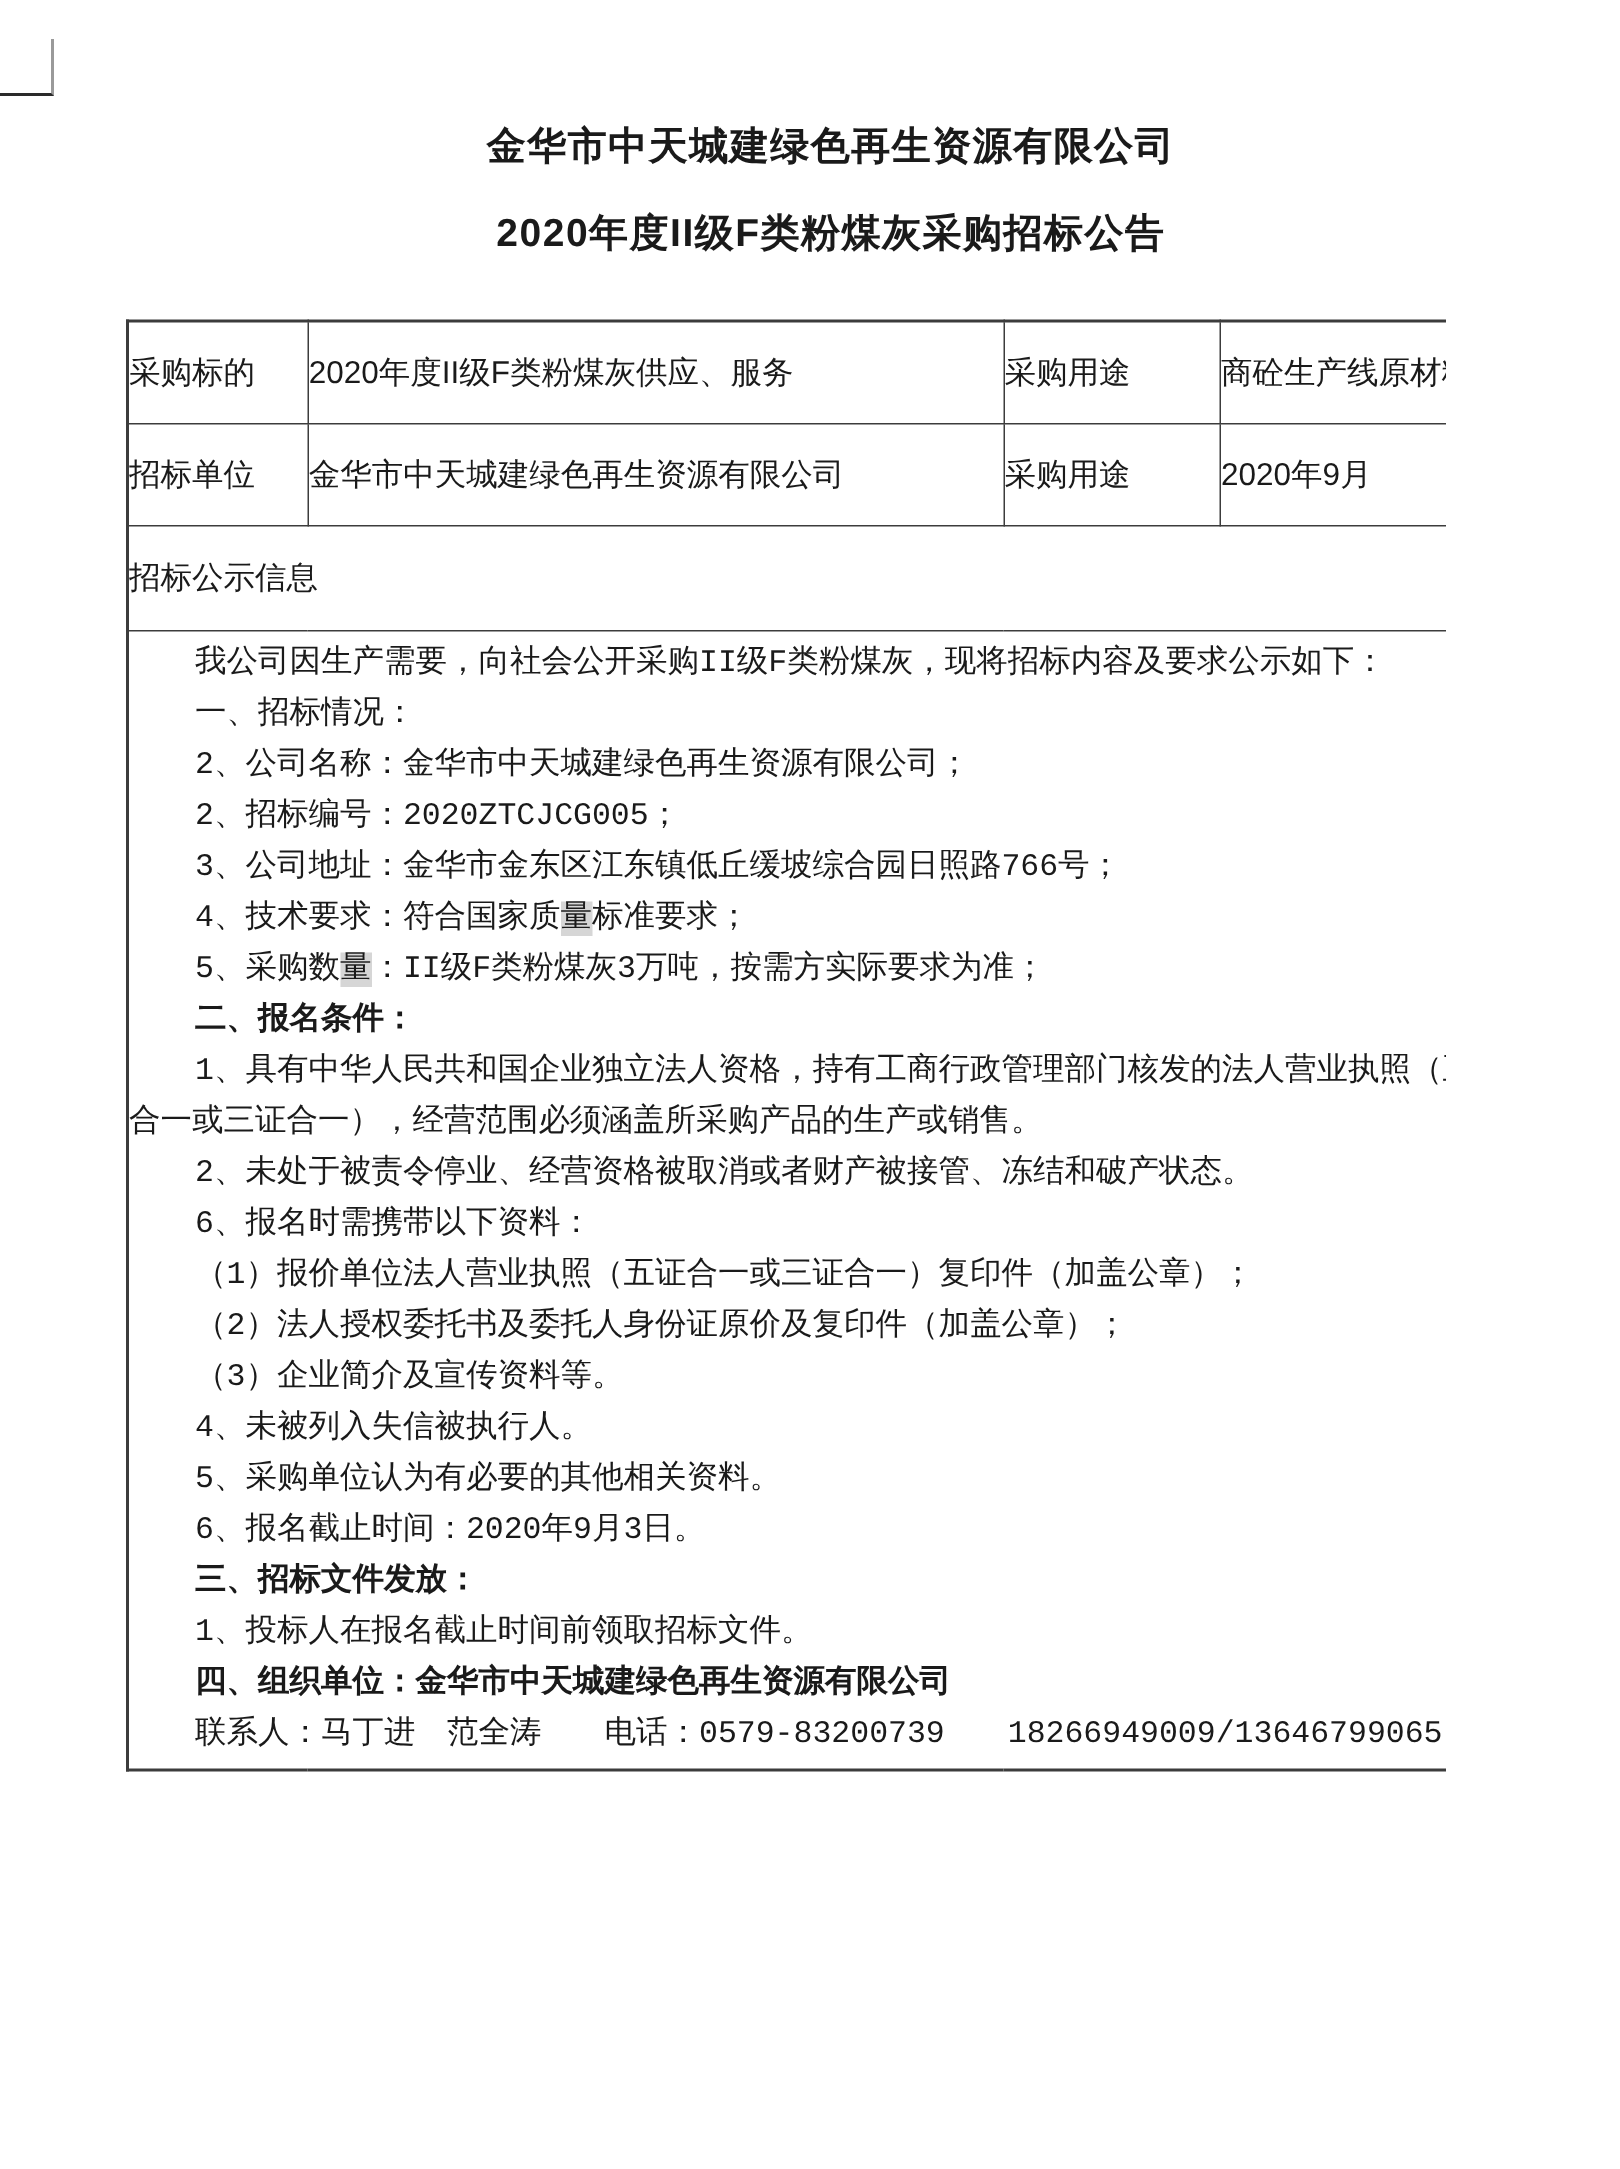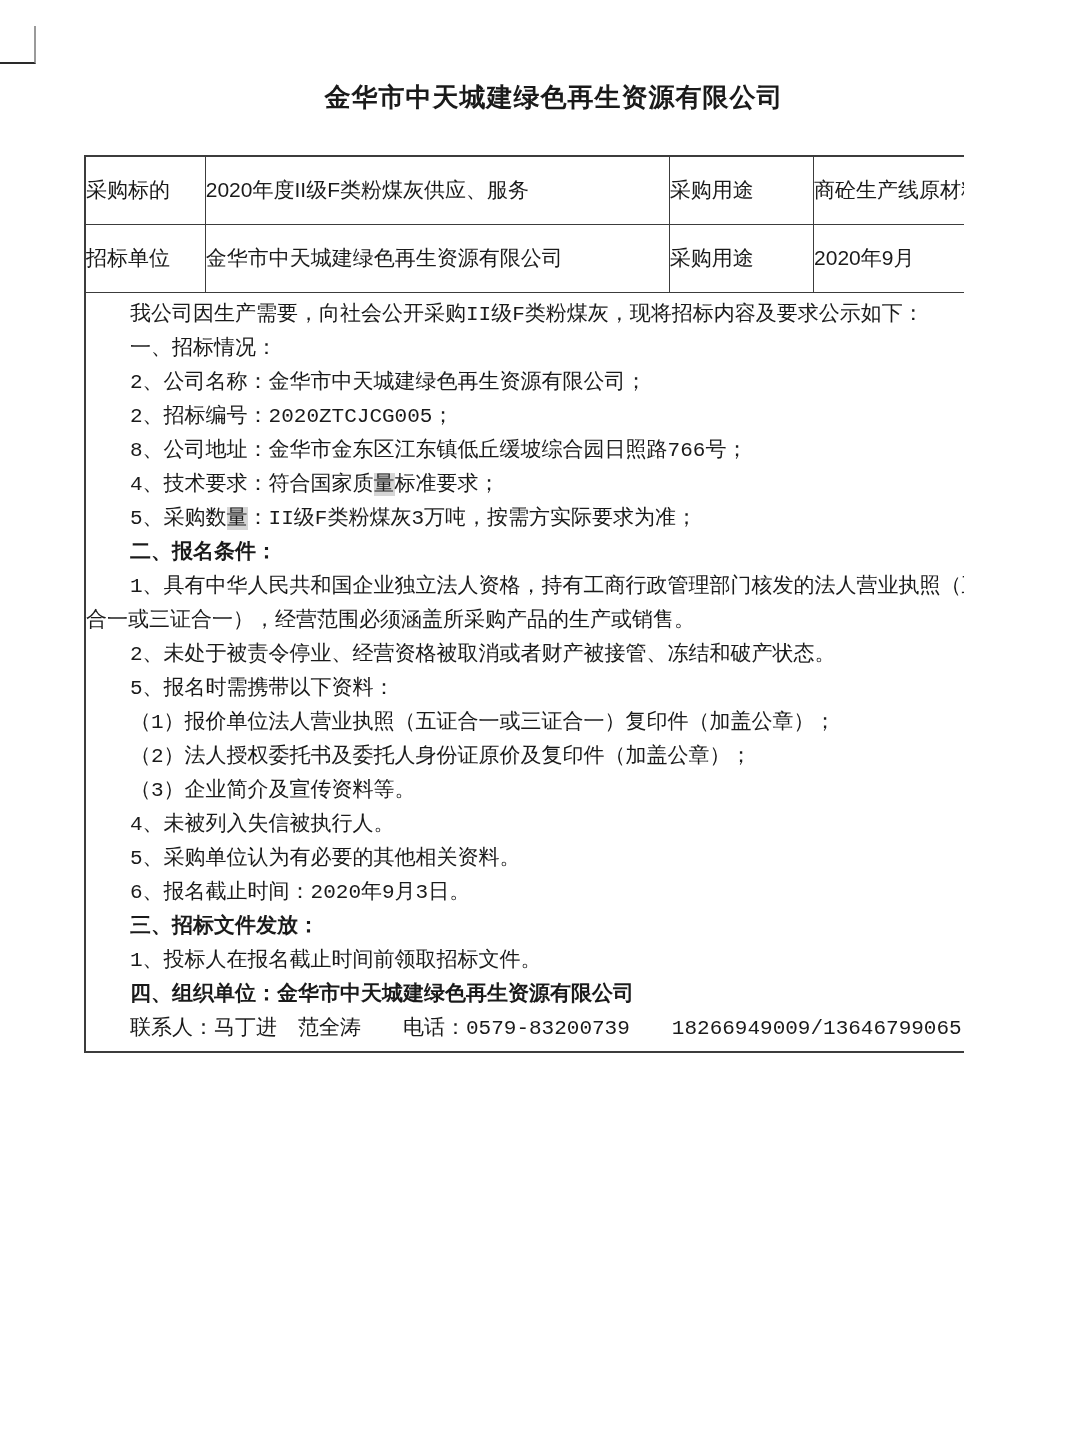--- a/index.html
+++ b/index.html
@@ -78,20 +78,21 @@
 <body>
 
 <div class="page">
 
   <div class="corner-mark"></div>
 
   <div class="content">
 
     <h1 class="doc-title first">金华市中天城建绿色再生资源有限公司</h1>
 
+    <h1 class="doc-title second">2020年度II级F类粉煤灰采购招标公告</h1>
 
     <table class="info-table">
       <colgroup>
         <col style="width:120px">
         <col style="width:463px">
         <col style="width:144px">
         <col style="width:209px">
       </colgroup>
       <tbody>
         <tr class="meta-row">
@@ -99,33 +100,36 @@
           <td>2020年度II级F类粉煤灰供应、服务</td>
           <td>采购用途</td>
           <td>商砼生产线原材料</td>
         </tr>
         <tr class="meta-row">
           <td>招标单位</td>
           <td>金华市中天城建绿色再生资源有限公司</td>
           <td>采购用途</td>
           <td>2020年9月</td>
         </tr>
+        <tr class="section-row">
+          <td colspan="4" class="section-header-cell">招标公示信息</td>
+        </tr>
         <tr>
           <td colspan="4" class="body-cell" id="announcement-body">
               <p class="line">我公司因生产需要，向社会公开采购II级F类粉煤灰，现将招标内容及要求公示如下：</p>
               <p class="line">一、招标情况：</p>
               <p class="line">2、公司名称：金华市中天城建绿色再生资源有限公司；</p>
               <p class="line">2、招标编号：2020ZTCJCG005；</p>
-              <p class="line">8、公司地址：金华市金东区江东镇低丘缓坡综合园日照路766号；</p>
+              <p class="line">3、公司地址：金华市金东区江东镇低丘缓坡综合园日照路766号；</p>
               <p class="line">4、技术要求：符合国家质<span class="hl">量</span>标准要求；</p>
               <p class="line">5、采购数<span class="hl">量</span>：II级F类粉煤灰3万吨，按需方实际要求为准；</p>
               <p class="line bold">二、报名条件：</p>
               <p class="line">1、具有中华人民共和国企业独立法人资格，持有工商行政管理部门核发的法人营业执照（五证合一或三证合一），经营范围必须涵盖所采购产品的生产或销售。</p>
               <p class="line">2、未处于被责令停业、经营资格被取消或者财产被接管、冻结和破产状态。</p>
-              <p class="line">5、报名时需携带以下资料：</p>
+              <p class="line">6、报名时需携带以下资料：</p>
               <p class="line">（1）报价单位法人营业执照（五证合一或三证合一）复印件（加盖公章）；</p>
               <p class="line">（2）法人授权委托书及委托人身份证原价及复印件（加盖公章）；</p>
               <p class="line">（3）企业简介及宣传资料等。</p>
               <p class="line">4、未被列入失信被执行人。</p>
               <p class="line">5、采购单位认为有必要的其他相关资料。</p>
               <p class="line">6、报名截止时间：2020年9月3日。</p>
               <p class="line bold">三、招标文件发放：</p>
               <p class="line">1、投标人在报名截止时间前领取招标文件。</p>
               <p class="line bold">四、组织单位：金华市中天城建绿色再生资源有限公司</p>
               <p class="line">联系人：马丁进　范全涛　　电话：0579-83200739　　18266949009/13646799065</p>

